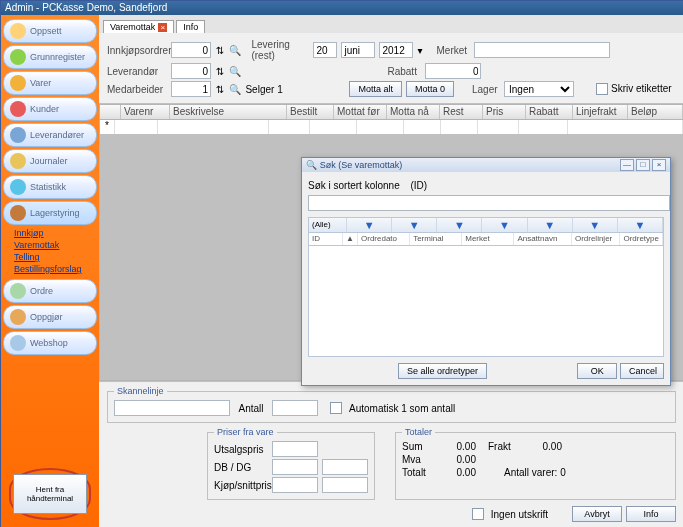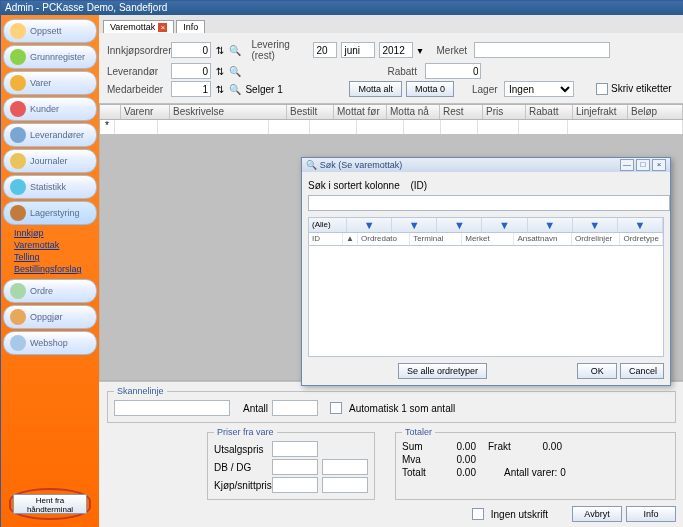--- a/index.html
+++ b/index.html
@@ -26,21 +26,21 @@
 .gh{border-right:1px solid #c5c5c5;padding:0 3px;line-height:14px;color:#4a4a4a;overflow:hidden}
 .grid-body{background:#c0c0c0;flex:1;border:1px solid #b5b5b5;border-top:none}
 .row-star{background:#fff;height:14px;display:flex}
 .row-star .c{border-right:1px solid #e0e0e0}
 .bottom{background:#f0f0f0;border-top:1px solid #c0c0c0;padding:4px 8px}
 fieldset{border:1px solid #c0c0c0;padding:2px 6px 4px 6px;margin:0}
 legend{color:#3a5a9a;font-size:9px;padding:0 3px}
 .cols{display:flex;gap:20px;margin-top:4px}
 .hent{position:absolute;left:8px;bottom:8px;width:82px}
 .hent .circled{border:2px solid #c13a2a;border-radius:50%/40%;padding:4px 2px}
-.hent button{width:100%;font-size:8px;height:20px;border:1px solid #8a9ab0;background:linear-gradient(to bottom,#fff,#dde6f2);cursor:pointer}
+.hent button{width:100%;font-size:8px;height:40px;border:1px solid #8a9ab0;background:linear-gradient(to bottom,#fff,#dde6f2);cursor:pointer}
 
 .modal{position:absolute;left:300px;top:156px;width:368px;background:#f0f0f0;border:1px solid #6a88b0;box-shadow:2px 2px 6px rgba(0,0,0,.3)}
 .m-title{height:14px;background:linear-gradient(to bottom,#e8eef8,#cdd9ec);display:flex;align-items:center;padding:0 4px;font-size:9px;color:#2a4a7a;justify-content:space-between}
 .m-ctrl{display:flex;gap:2px}
 .m-ctrl span{width:12px;height:10px;border:1px solid #8aa0c0;background:#eef3fb;font-size:8px;text-align:center;line-height:10px;cursor:pointer}
 .m-body{padding:6px}
 .m-grid-h{display:flex;height:14px;background:linear-gradient(to bottom,#f4f7fb,#dfe8f4);border:1px solid #b9c7da}
 .m-gh{flex:1;border-right:1px solid #cfd8e6;position:relative}
 .m-filter{color:#2a62c4;font-size:11px;text-align:center;line-height:14px;display:block}
 .m-cols{display:flex;height:12px;border:1px solid #b9c7da;border-top:none;background:#fff;font-size:8px;color:#555}
@@ -190,21 +190,21 @@
         <div class="c" style="width:48px"></div>
           <div class="c" style="flex:1"></div>
       </div>
     </div>
 
     <div class="bottom">
       <fieldset>
         <legend>Skannelinje</legend>
         <div class="row">
           <input type="text" style="width: 110px;">
-          <span style="width:34px;text-align:right">Antall</span>
+          <span style="width:34px;text-align:center">Antall</span>
           <input type="text" style="width: 40px;">
           <span class="chk" style="margin-left:8px"></span>
           <span>Automatisk 1 som antall</span>
         </div>
       </fieldset>
 
       <div class="cols">
         <div style="width:80px"></div>
         <fieldset style="width:150px">
           <legend>Priser fra vare</legend>

